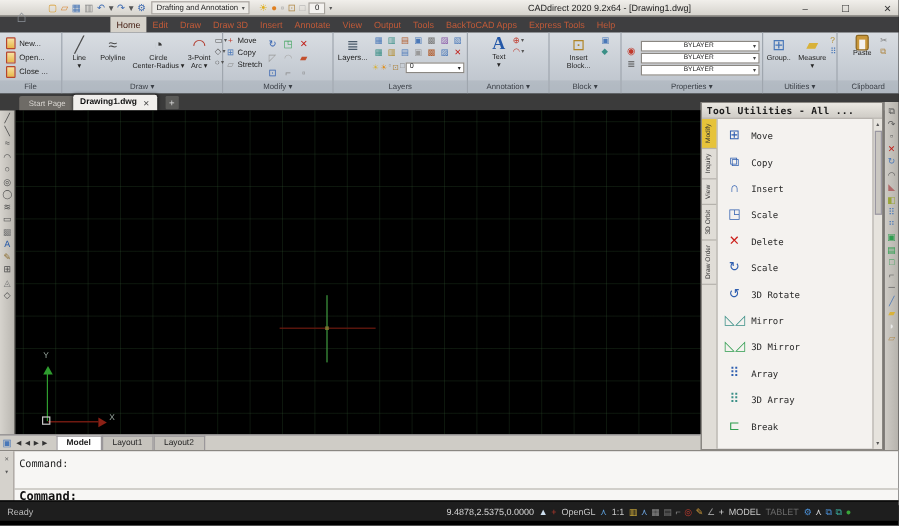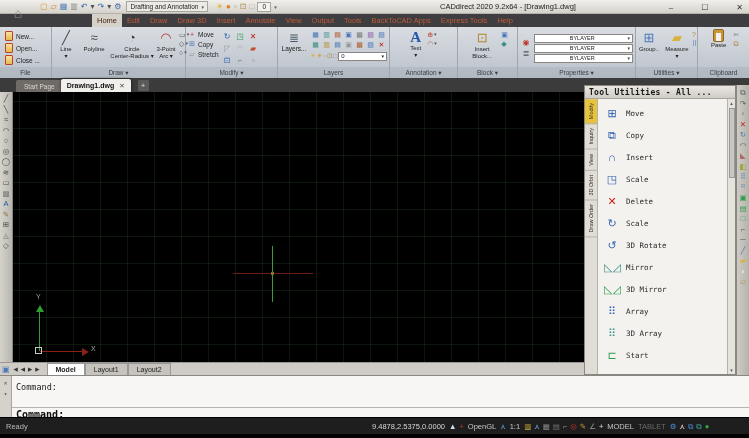--- a/index.html
+++ b/index.html
@@ -561,21 +561,21 @@
             <span class="pal-label">Array</span>
           </div>
 
           <div class="pal-item">
             <span class="pal-ic" style="color: rgb(58, 143, 134);">⠿</span>
             <span class="pal-label">3D Array</span>
           </div>
 
           <div class="pal-item">
             <span class="pal-ic" style="color: rgb(47, 157, 79);">⊏</span>
-            <span class="pal-label">Start</span>
+            <span class="pal-label">Break</span>
           </div>
         </div>
       <div class="pal-scroll">
         <span>▴</span>
         <span class="pal-thumb"></span>
         <span class="pal-spacer"></span>
         <span>▾</span>
       </div>
     </div>
   </div>

